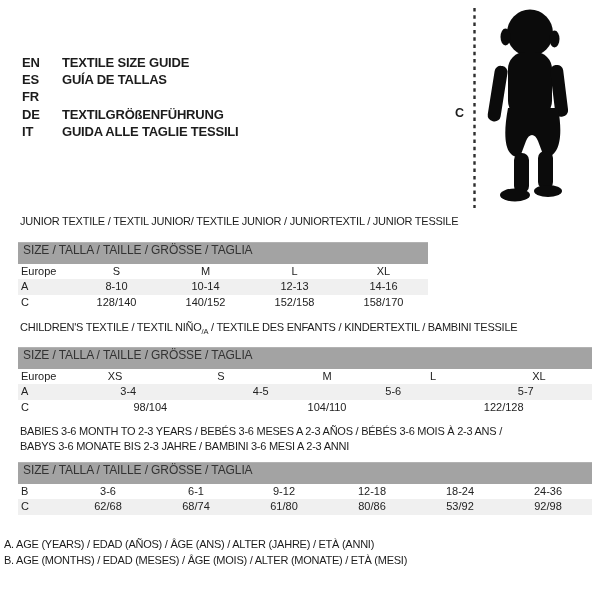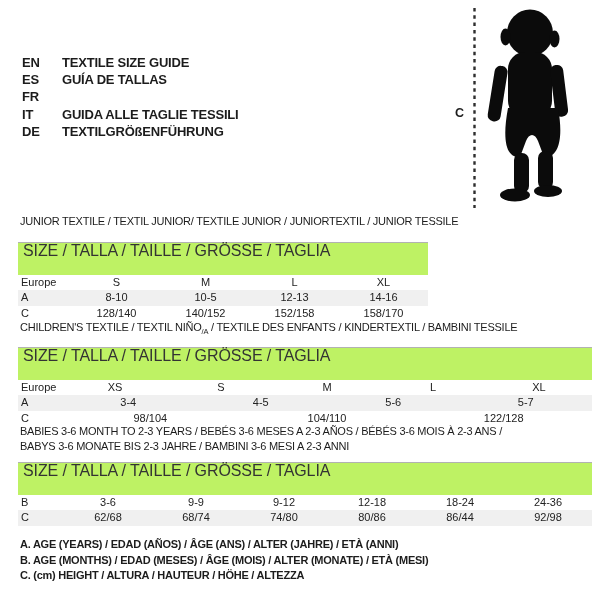--- a/index.html
+++ b/index.html
@@ -34,67 +34,67 @@
   .heading {
     position: absolute; left: 20px;
     font-weight: 400; font-size: 11px; letter-spacing: -0.25px;
     white-space: nowrap; line-height: 13px;
   }
   .heading .sub { font-size: 7.5px; position: relative; top: 2.5px; }
 
   
   .table { position: absolute; left: 18px; }
   .thead {
-    height: 33px; line-height: 15px;
-    background: #bef264; border-top: 1px solid #b2b2b2;
+    height: 22px; line-height: 15px;
+    background: #a3a3a3; border-top: 1px solid #b2b2b2;
     box-sizing: border-box;
     padding-left: 5px;
-    font-size: 16px; color: #333333;
+    font-size: 12px; color: #333333;
     letter-spacing: -0.1px;
   }
   .trow {
     display: flex; height: 15.3px; line-height: 15.3px;
     font-size: 11px; color: #222222;
   }
   .trow.shaded { background: #f0f0f0; }
   .tlabel { text-align: left; padding-left: 3px; box-sizing: border-box; }
   .junior   .tlabel { width: 54px; }
   .children .tlabel { width: 44px; }
   .babies   .tlabel { width: 46px; }
   .tcell { flex: 1; text-align: center; }
 
   
   .footnotes {
-    position: absolute; left: 20px; top: 537px;
-    font-weight: 700; font-size: 11px; letter-spacing: -0.25px;
+    position: absolute; left: 4px; top: 537px;
+    font-weight: 400; font-size: 11px; letter-spacing: -0.25px;
     line-height: 15.6px; white-space: nowrap;
   }
 </style>
 </head>
 <body>
 
 <div class="langs">
   <div class="lang-row">
     <span class="lang-code">EN</span>
     <span class="lang-title">TEXTILE SIZE GUIDE</span>
   </div>
   <div class="lang-row">
     <span class="lang-code">ES</span>
     <span class="lang-title">GUÍA DE TALLAS</span>
   </div>
   <div class="lang-row">
     <span class="lang-code">FR</span>
   </div>
   <div class="lang-row">
+    <span class="lang-code">DE</span>
+    <span class="lang-title">TEXTILGRÖßENFÜHRUNG</span>
+  </div>
+  <div class="lang-row">
     <span class="lang-code">IT</span>
     <span class="lang-title">GUIDA ALLE TAGLIE TESSILI</span>
-  </div>
-  <div class="lang-row">
-    <span class="lang-code">DE</span>
-    <span class="lang-title">TEXTILGRÖßENFÜHRUNG</span>
   </div>
 </div>
 
 <div class="measure-line">
   <svg width="5" height="200" viewBox="0 0 5 200">
     <line x1="2.5" y1="0" x2="2.5" y2="200" stroke="#2e2e2e" stroke-width="2.4" stroke-dasharray="3.5 3.8"></line>
   </svg>
 </div>
 <span class="c-label">C</span>
 <svg class="baby-svg" viewBox="0 0 92 198">
@@ -119,21 +119,21 @@
   <div class="trow">
     <span class="tlabel">Europe</span>
     <span class="tcell">S</span>
     <span class="tcell">M</span>
     <span class="tcell">L</span>
     <span class="tcell">XL</span>
   </div>
   <div class="trow shaded">
     <span class="tlabel">A</span>
     <span class="tcell">8-10</span>
-    <span class="tcell">10-5</span>
+    <span class="tcell">10-14</span>
     <span class="tcell">12-13</span>
     <span class="tcell">14-16</span>
   </div>
   <div class="trow">
     <span class="tlabel">C</span>
     <span class="tcell">128/140</span>
     <span class="tcell">140/152</span>
     <span class="tcell">152/158</span>
     <span class="tcell">158/170</span>
   </div>
@@ -167,34 +167,33 @@
 
 <div class="heading" style="top:424px; line-height:15px">
   <div>BABIES 3-6 MONTH TO 2-3 YEARS / BEBÉS 3-6 MESES A 2-3 AÑOS / BÉBÉS 3-6 MOIS À 2-3 ANS /</div>
   <div>BABYS 3-6 MONATE BIS 2-3 JAHRE / BAMBINI 3-6 MESI A 2-3 ANNI</div>
 </div>
 <div class="table babies" style="top:462px; width:574px">
   <div class="thead">SIZE / TALLA / TAILLE / GRÖSSE / TAGLIA</div>
   <div class="trow">
     <span class="tlabel">B</span>
     <span class="tcell">3-6</span>
-    <span class="tcell">9-9</span>
+    <span class="tcell">6-1</span>
     <span class="tcell">9-12</span>
     <span class="tcell">12-18</span>
     <span class="tcell">18-24</span>
     <span class="tcell">24-36</span>
   </div>
   <div class="trow shaded">
     <span class="tlabel">C</span>
     <span class="tcell">62/68</span>
     <span class="tcell">68/74</span>
-    <span class="tcell">74/80</span>
+    <span class="tcell">61/80</span>
     <span class="tcell">80/86</span>
-    <span class="tcell">86/44</span>
+    <span class="tcell">53/92</span>
     <span class="tcell">92/98</span>
   </div>
 </div>
 
 <div class="footnotes">
   <div>A. AGE (YEARS) / EDAD (AÑOS) / ÂGE (ANS) / ALTER (JAHRE) / ETÀ (ANNI)</div>
   <div>B. AGE (MONTHS) / EDAD (MESES) / ÂGE (MOIS) / ALTER (MONATE) / ETÀ (MESI)</div>
-  <div>C. (cm) HEIGHT / ALTURA / HAUTEUR / HÖHE / ALTEZZA</div>
 </div>
 
 </body></html>

